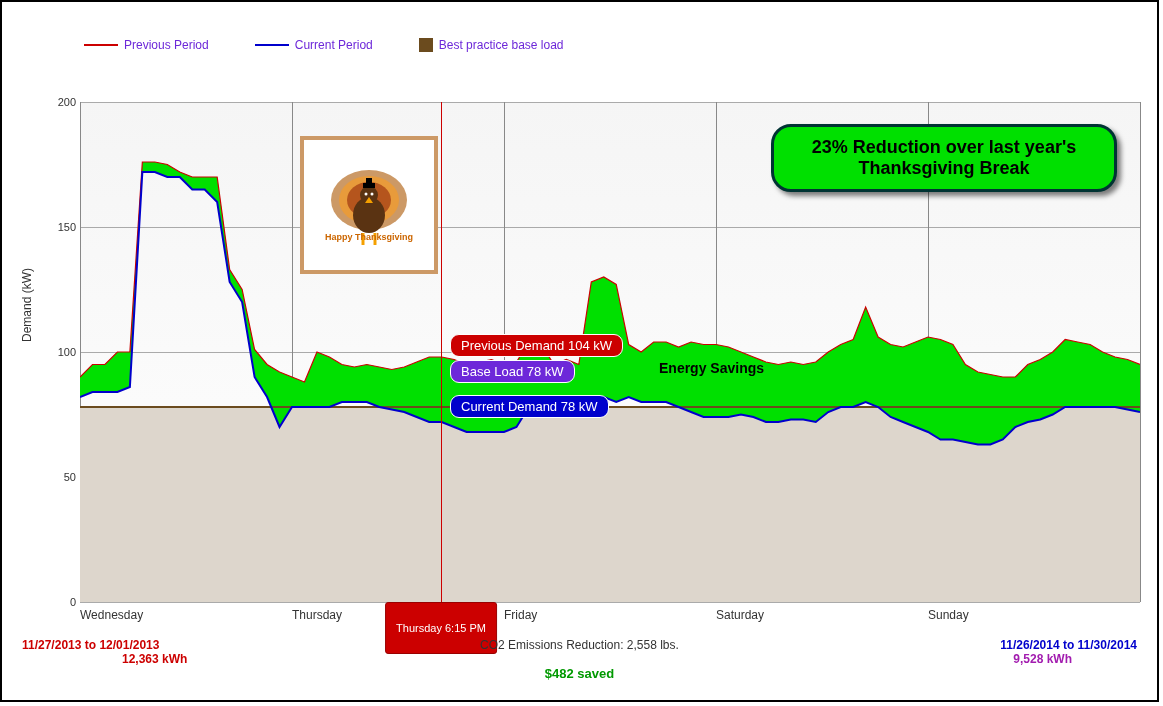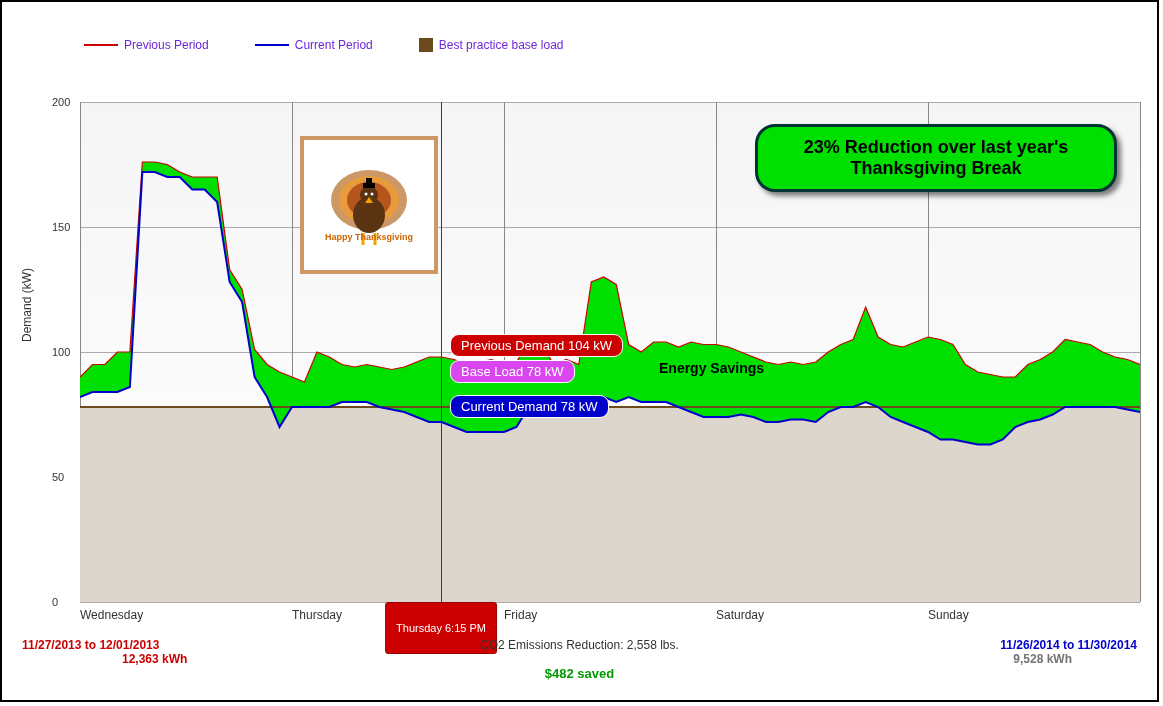--- a/index.html
+++ b/index.html
@@ -69,37 +69,37 @@
     transform-origin: left top;
     font-size: 12px;
     color: #333;
   }
   .ytick {
     position:absolute;
     left: 50px;
     font-size: 11px;
     color:#333;
     transform: translateY(-50%);
-    text-align:left;
+    text-align:right;
     width:24px;
   }
   .hgrid { position:absolute; left:0; right:0; border-top:1px solid #aaa; }
   .vgrid { position:absolute; top:0; bottom:0; border-left:1px solid #888; }
   
   .xtick {
     position:absolute;
     top: 606px;
     font-size: 12px;
     color:#333;
   }
   
   .left-range { position:absolute; left:20px; top:636px; font-size:12px; color:#c00; font-weight:bold; }
   .left-kwh   { position:absolute; left:120px; top:650px; font-size:12px; color:#c00; font-weight:bold; }
   .right-range{ position:absolute; right:20px; top:636px; font-size:12px; color:#00c; font-weight:bold; text-align:right; }
-  .right-kwh  { position:absolute; right:85px; top:650px; font-size:12px; color:#737373; font-weight:bold; }
+  .right-kwh  { position:absolute; right:85px; top:650px; font-size:12px; color:#a21caf; font-weight:bold; }
   .co2-line   { position:absolute; left:0; right:0; top:636px; text-align:center; font-size:12px; color:#333; }
   .kwh-line   { position:absolute; left:0; right:0; top:650px; text-align:center; font-size:12px; color:#333; }
   .saved-line { position:absolute; left:0; right:0; top:664px; text-align:center; font-size:13px; color:#090; font-weight:bold; }
   
   .cursor {
     position:absolute;
     top:0;
     bottom:0;
     width:1px;
     background:#c00;
@@ -120,21 +120,21 @@
   .badge {
     position:absolute;
     font-size:13px;
     color:#fff;
     padding:3px 10px;
     border-radius:9px;
     border:1px solid #fff;
     white-space:nowrap;
   }
   .badge-red   { background:#c00; }
-  .badge-brown { background:#d946ef; }
+  .badge-brown { background:#6d28d9; }
   .badge-blue  { background:#00c;text-align:center; }
   
   .es-label {
     position:absolute;
     font-size:14px;
     font-weight:bold;
     color:#000;
   }
   
   .reduction-box {
@@ -142,21 +142,21 @@
     top: 122px;
     right: 40px;
     width: 340px;
     background:#00e000;
     border:3px solid #033;
     border-radius: 20px;
     text-align:center;
     font-size:18px;
     font-weight:bold;
     color:#000;
-    padding:10px 8px;
+    padding:10px 0;
     box-shadow: 4px 4px 5px rgba(0,0,0,0.5);
   }
   
   .turkey {
     position:absolute;
     top:134px;
     left:298px;
     width:130px;
     height:130px;
     background:#fff;

